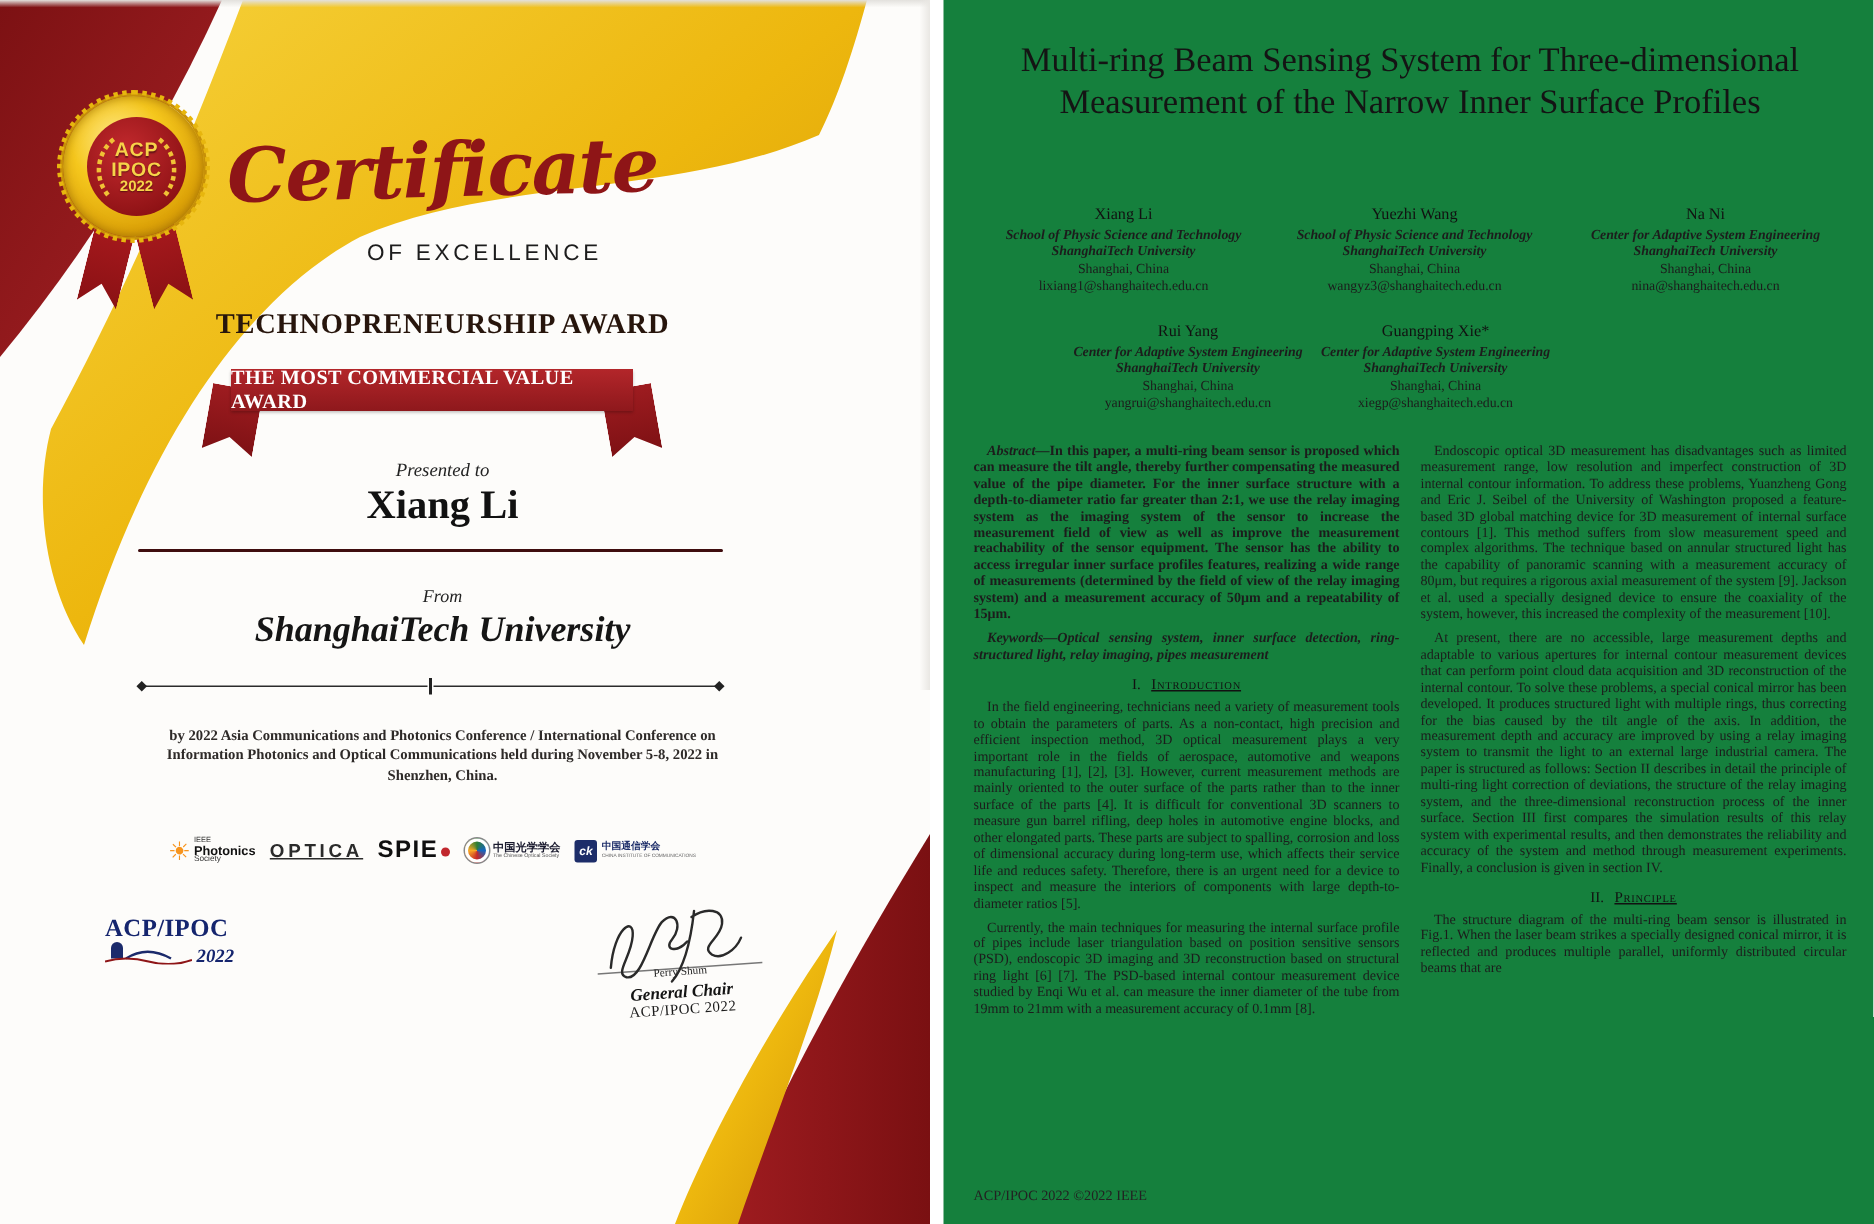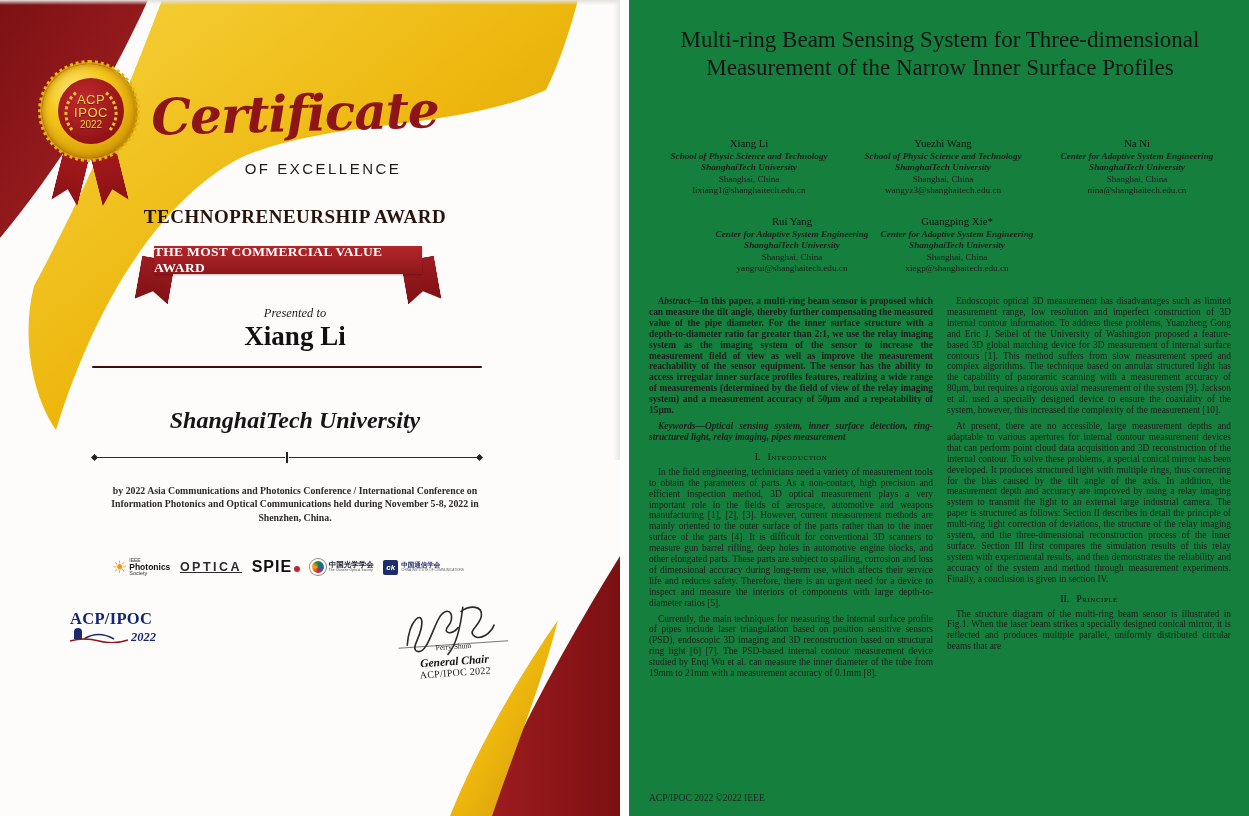--- a/index.html
+++ b/index.html
@@ -16,21 +16,21 @@
   .medal .tail{position:absolute;top:80px;width:27px;height:60px;background:linear-gradient(#aa1a1e,#8a1114);clip-path:polygon(0 0,100% 0,100% 100%,50% 76%,0 100%);}
   .medal .tail.tl{left:18px;transform:rotate(14deg);}
   .medal .tail.tr{left:55px;transform:rotate(-14deg);}
   .medal-disc{position:absolute;left:2px;top:0;width:94px;height:94px;border-radius:50%;
     background:radial-gradient(circle at 38% 32%,#ffe98c 0%,#f5c71d 35%,#dda308 70%,#b97f05 100%);
     box-shadow:0 0 0 2px #c79008, inset 0 0 7px rgba(110,65,0,.55);}
   .medal-disc::before{content:"";position:absolute;inset:-4px;border:3px dotted #e7b60e;border-radius:50%;}
   .medal-core{position:absolute;left:16px;top:14px;width:66px;height:66px;border-radius:50%;
     background:radial-gradient(circle at 40% 35%,#c42a2e,#8e1215 75%);
     display:flex;flex-direction:column;align-items:center;justify-content:center;
-    color:#f7d349;font-weight:400;font-family:"Liberation Sans",sans-serif;text-shadow:0 1px 1px rgba(0,0,0,.45);}
+    color:#f7d349;font-weight:700;font-family:"Liberation Sans",sans-serif;text-shadow:0 1px 1px rgba(0,0,0,.45);}
   .medal-core .m1,.medal-core .m2{font-size:13px;line-height:13px;letter-spacing:.5px;}
   .medal-core .m3{font-size:10px;line-height:11px;}
   .medal-core svg{position:absolute;left:0;top:0;}
 
   
   .cert-script{position:absolute;left:118px;top:84px;width:354px;text-align:center;z-index:2;
     font-family:"DejaVu Serif",serif;font-style:italic;font-weight:700;font-size:50px;line-height:60px;
     color:#8e1517;letter-spacing:-1px;transform:rotate(-1.5deg);}
   .cert-sub{position:absolute;left:233px;top:160px;width:180px;text-align:center;z-index:2;
     font-family:"Liberation Sans",sans-serif;font-size:15px;letter-spacing:2.5px;color:#1c1c1c;}
@@ -115,21 +115,21 @@
   .a-city{font-size:9.2px;}
   .a-email{font-size:9.2px;}
 
   .cols{position:absolute;left:20px;top:296px;width:582px;display:flex;gap:14px;}
   .col{width:284px;}
   .col p{margin:0 0 5px;font-size:9.4px;line-height:10.9px;text-align:justify;text-indent:9px;}
   .abstract{font-weight:700;}
   .abl,.kwl{font-style:italic;font-weight:700;}
   .keywords{font-weight:700;font-style:italic;}
   .h-sec{text-align:center;font-size:10px;margin:8px 0 5px;color:#111;}
-  .h-sec .t{font-variant:small-caps;letter-spacing:.5px;margin-left:7px;}
+  .h-sec .t{font-variant:small-caps;letter-spacing:.5px;margin-left:7px;text-decoration:underline;}
   .paper-footer{position:absolute;left:20px;bottom:13px;font-size:9.5px;color:#222;}
 </style>
 </head>
 <body>
 
 <div class="stage">
 
   <section class="cert">
     <svg class="deco" width="620" height="816" viewBox="0 0 620 816">
       <defs>
@@ -175,20 +175,21 @@
     <div class="cert-sub">OF EXCELLENCE</div>
     <div class="cert-award">TECHNOPRENEURSHIP AWARD</div>
 
     <span class="banner-tail bt-l"></span>
     <span class="banner-tail bt-r"></span>
     <div class="banner">THE MOST COMMERCIAL VALUE AWARD</div>
 
     <div class="cx presented">Presented to</div>
     <div class="cx recipient">Xiang Li</div>
     <div class="rec-line"></div>
+    <div class="cx fromlab">From</div>
     <div class="cx org">ShanghaiTech University</div>
 
     <div class="divider">
       <span class="dmark"></span>
       <span class="ln"></span>
       <span class="plus"></span>
       <span class="ln"></span>
       <span class="dmark"></span>
     </div>
 

